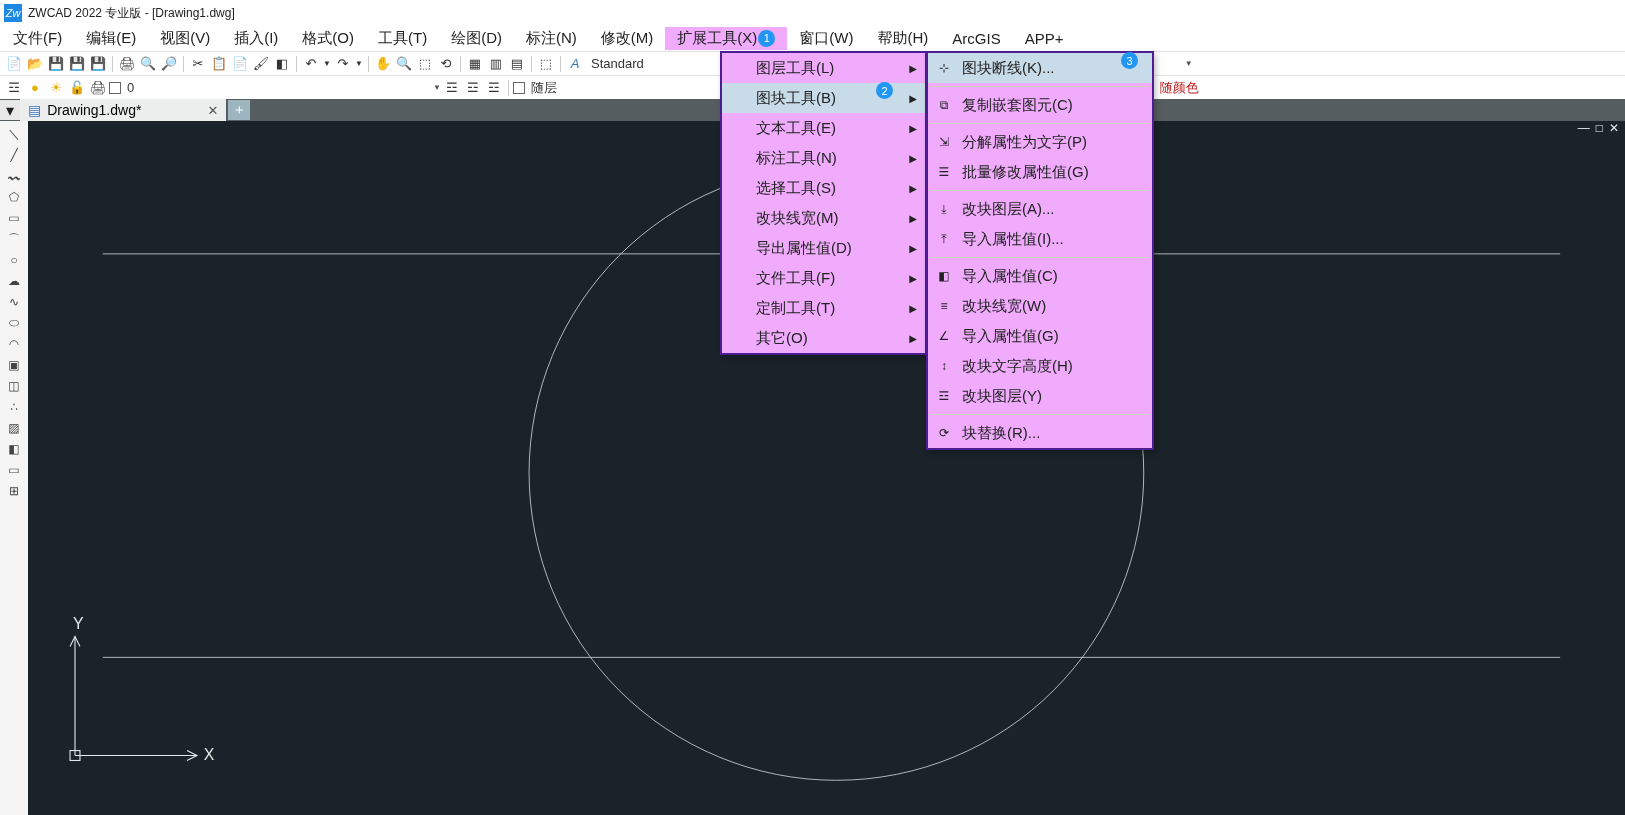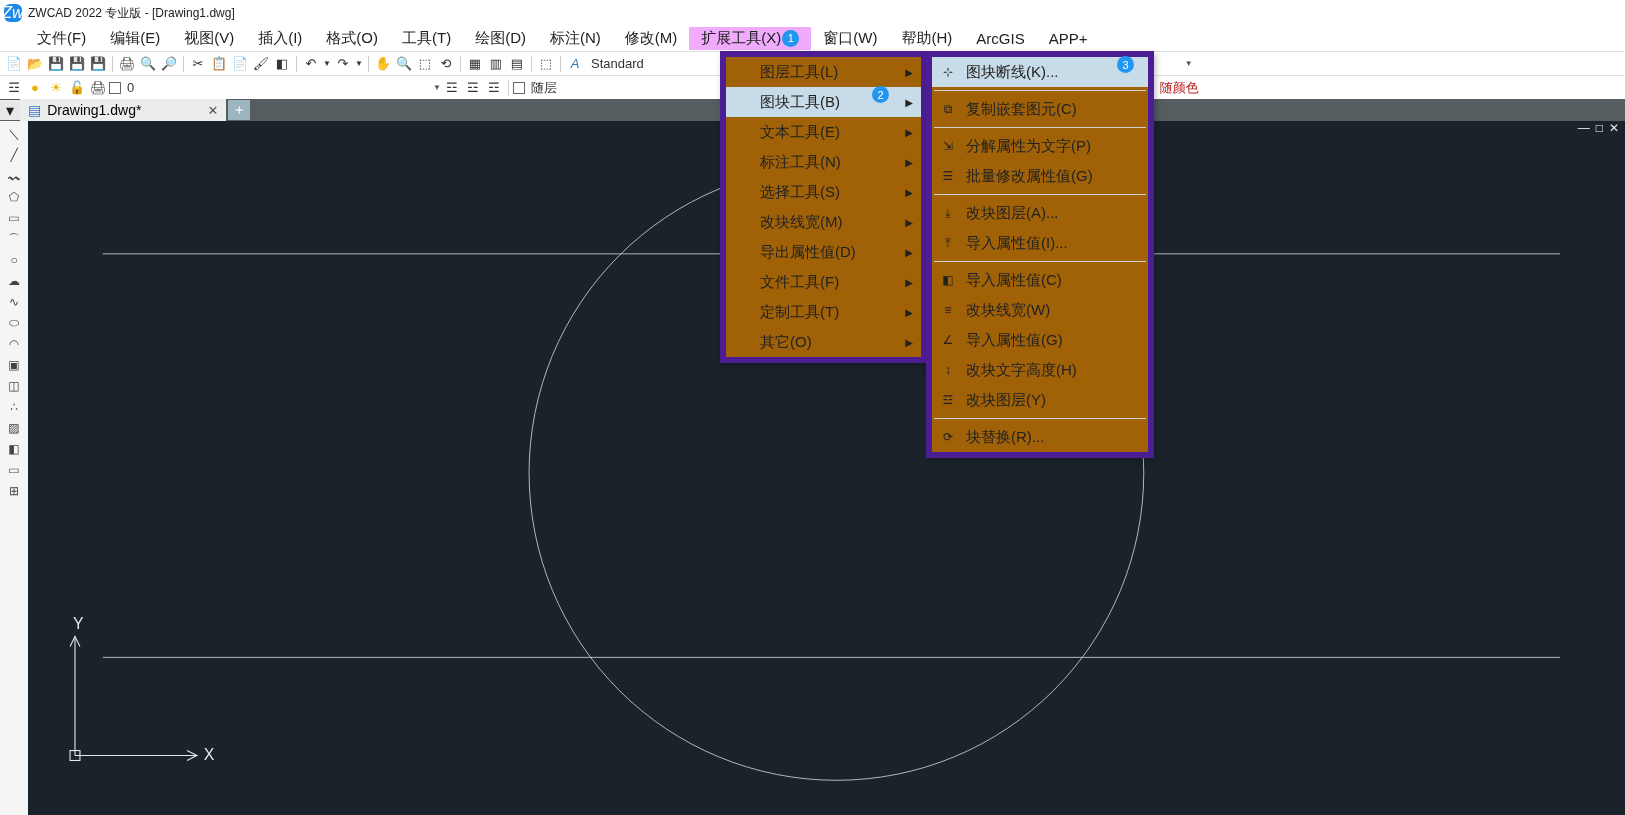--- a/index.html
+++ b/index.html
@@ -1,40 +1,40 @@
 <!DOCTYPE html>
 <html><head>
 <meta charset="utf-8">
 <style>
 * { margin:0; padding:0; box-sizing:border-box; font-family:"Segoe UI","Microsoft YaHei",sans-serif; }
 body { background:#fff; width:1625px; height:815px; overflow:hidden; position:relative; }
 .titlebar { height:26px; display:flex; align-items:center; padding-left:4px; gap:6px; background:#fff; }
-.app-icon { width:18px; height:18px; background:#1e88e5; border-radius:6px; display:flex; align-items:center; justify-content:center; color:#fff; font-size:16px; font-style:italic; }
+.app-icon { width:18px; height:18px; background:#1e88e5; border-radius:0; display:flex; align-items:center; justify-content:center; color:#fff; font-size:11px; font-style:italic; }
 .title { font-size:12px; color:#222; }
-.menubar { height:25px; display:flex; align-items:center; padding-left:25px; background:#fff; position:relative; }
+.menubar { height:25px; display:flex; align-items:center; padding-left:1px; background:#fff; position:relative; }
 .menubar-item { padding:2px 12px; font-size:15px; color:#222; cursor:pointer; white-space:nowrap; }
 .menubar-item.active { background:#f0abfc; }
 .badge { display:inline-flex; width:17px; height:17px; background:#2196f3; color:#fff; border-radius:50%; align-items:center; justify-content:center; font-size:11px; margin-left:1px; position:relative; top:-1px; }
 .toolbar1, .toolbar2 { height:24px; display:flex; align-items:center; padding-left:4px; gap:1px; font-size:13px; color:#333; border-top:1px solid #e2e2e2; }
 .tbtn { width:20px; height:20px; display:flex; align-items:center; justify-content:center; font-size:13px; cursor:pointer; }
 .tsep { width:1px; height:16px; background:#ccc; margin:0 3px; }
 .dd { display:flex; align-items:center; gap:4px; padding:0 4px; min-width:80px; border:1px solid transparent; }
 .dd-arrow { font-size:8px; color:#555; }
 .tab-strip { height:22px; background:#555d60; display:flex; align-items:center; }
 .tab-strip .dropdown-small { width:20px; height:20px; display:flex; align-items:center; justify-content:center; color:#222; background:#e8e8e8; }
 .file-tab { background:#eceeee; height:22px; display:flex; align-items:center; padding:0 8px; gap:6px; font-family:"Courier New",monospace; font-size:14px; }
 .file-tab .close { margin-left:60px; font-size:13px; color:#555; }
 .newtab { width:22px; height:20px; background:#9cb5be; display:flex; align-items:center; justify-content:center; margin-left:2px; font-size:14px; color:#fff; }
 .workarea { display:flex; height:calc(815px - 26px - 25px - 24px - 24px - 22px); }
 .side-toolbar { width:28px; background:#f5f5f5; display:flex; flex-direction:column; align-items:center; gap:3px; padding-top:4px; }
 .side-toolbar .sbtn { width:18px; height:18px; display:flex; align-items:center; justify-content:center; font-size:12px; color:#444; }
 .canvas-wrap { flex:1; background:#fff; position:relative; }
 .canvas-wrap .innerbar { height:18px; position:absolute; top:0; right:0; display:flex; gap:6px; padding-right:6px; font-size:12px; color:#eaeaea; z-index:1; }
 svg.canvas { width:100%; height:100%; background:#1a232a; }
-.menu { position:absolute; background:#a16207; border:6px solid #4c1d95; box-shadow:2px 3px 6px rgba(0,0,0,.25); font-size:15px; z-index:1000; }
+.menu { position:absolute; background:#f0abfc; border:2px solid #4c1d95; box-shadow:2px 3px 6px rgba(0,0,0,.25); font-size:15px; z-index:1000; }
 .menu-item { display:flex; align-items:center; height:30px; padding:0 10px 0 34px; position:relative; color:#222; white-space:nowrap; cursor:pointer; }
 .menu-item .arrow { position:absolute; right:8px; font-size:10px; }
 .menu-item.hover { background:#c8dbe8; }
 .menu-item .mi-icon { position:absolute; left:8px; width:16px; height:16px; display:flex; align-items:center; justify-content:center; font-size:12px; }
 .menu-sep { height:1px; background:#d0d0d0; margin:3px 2px; }
 .menu1 { top:51px; left:720px; width:207px; }
 .menu2 { top:51px; left:926px; width:228px; }
 .layer-sw { width:12px; height:12px; border:1px solid #666; display:inline-block; }
 .mono { font-family:"Courier New",monospace; }
 </style>

